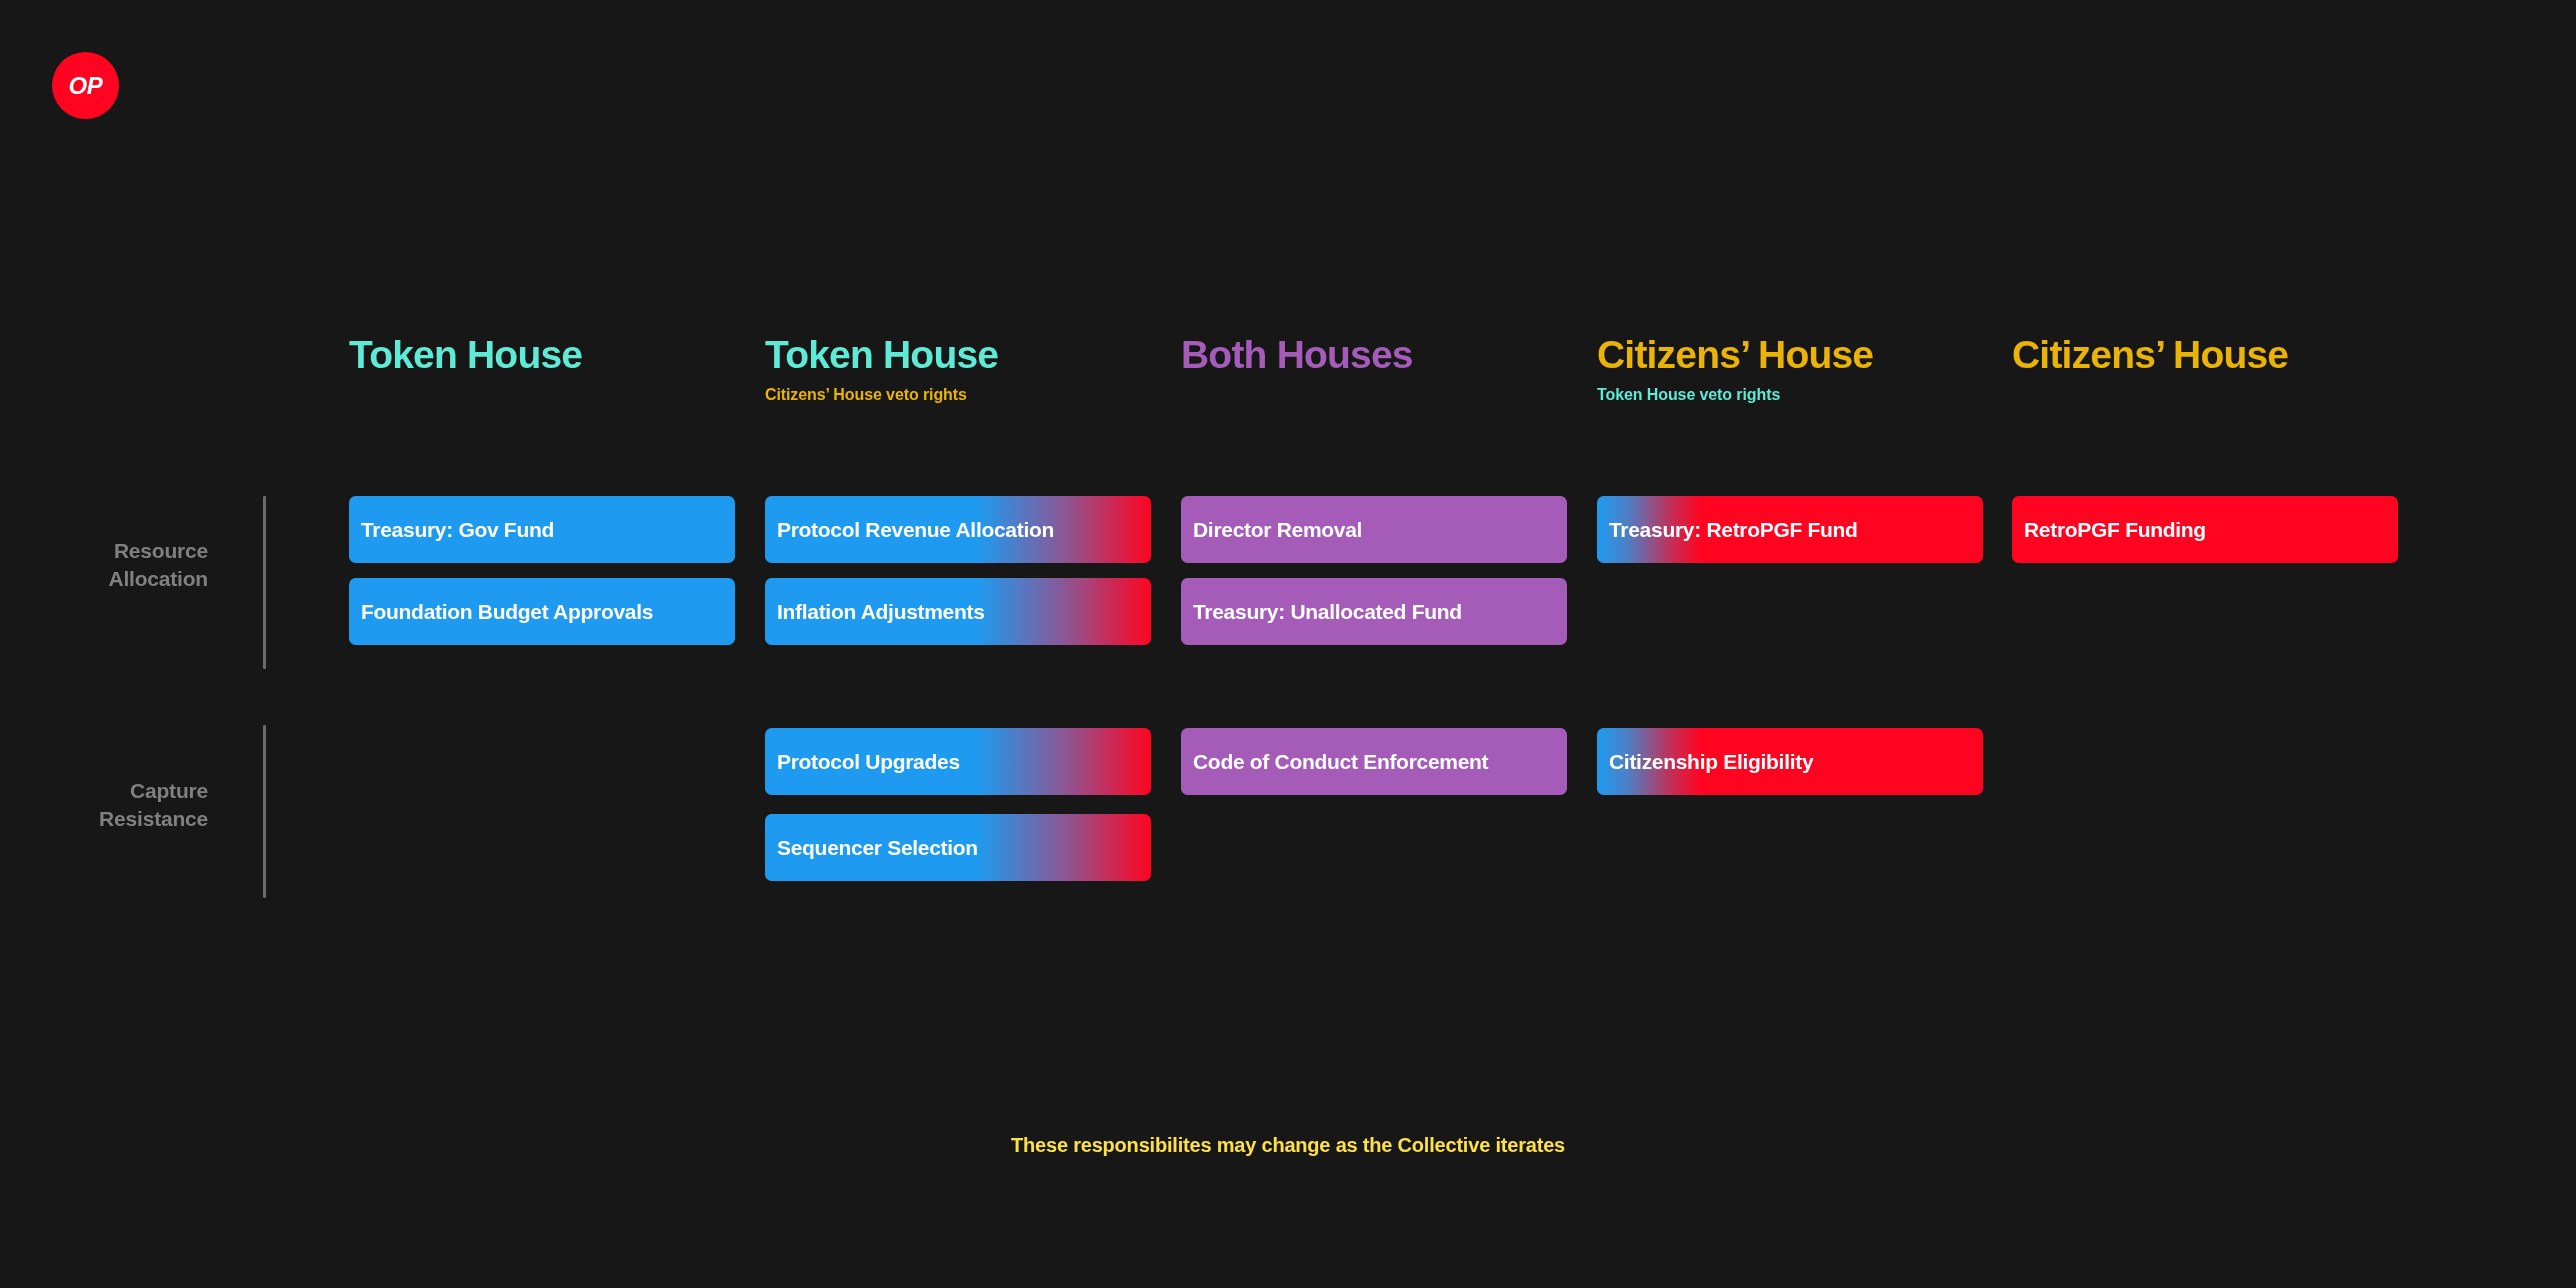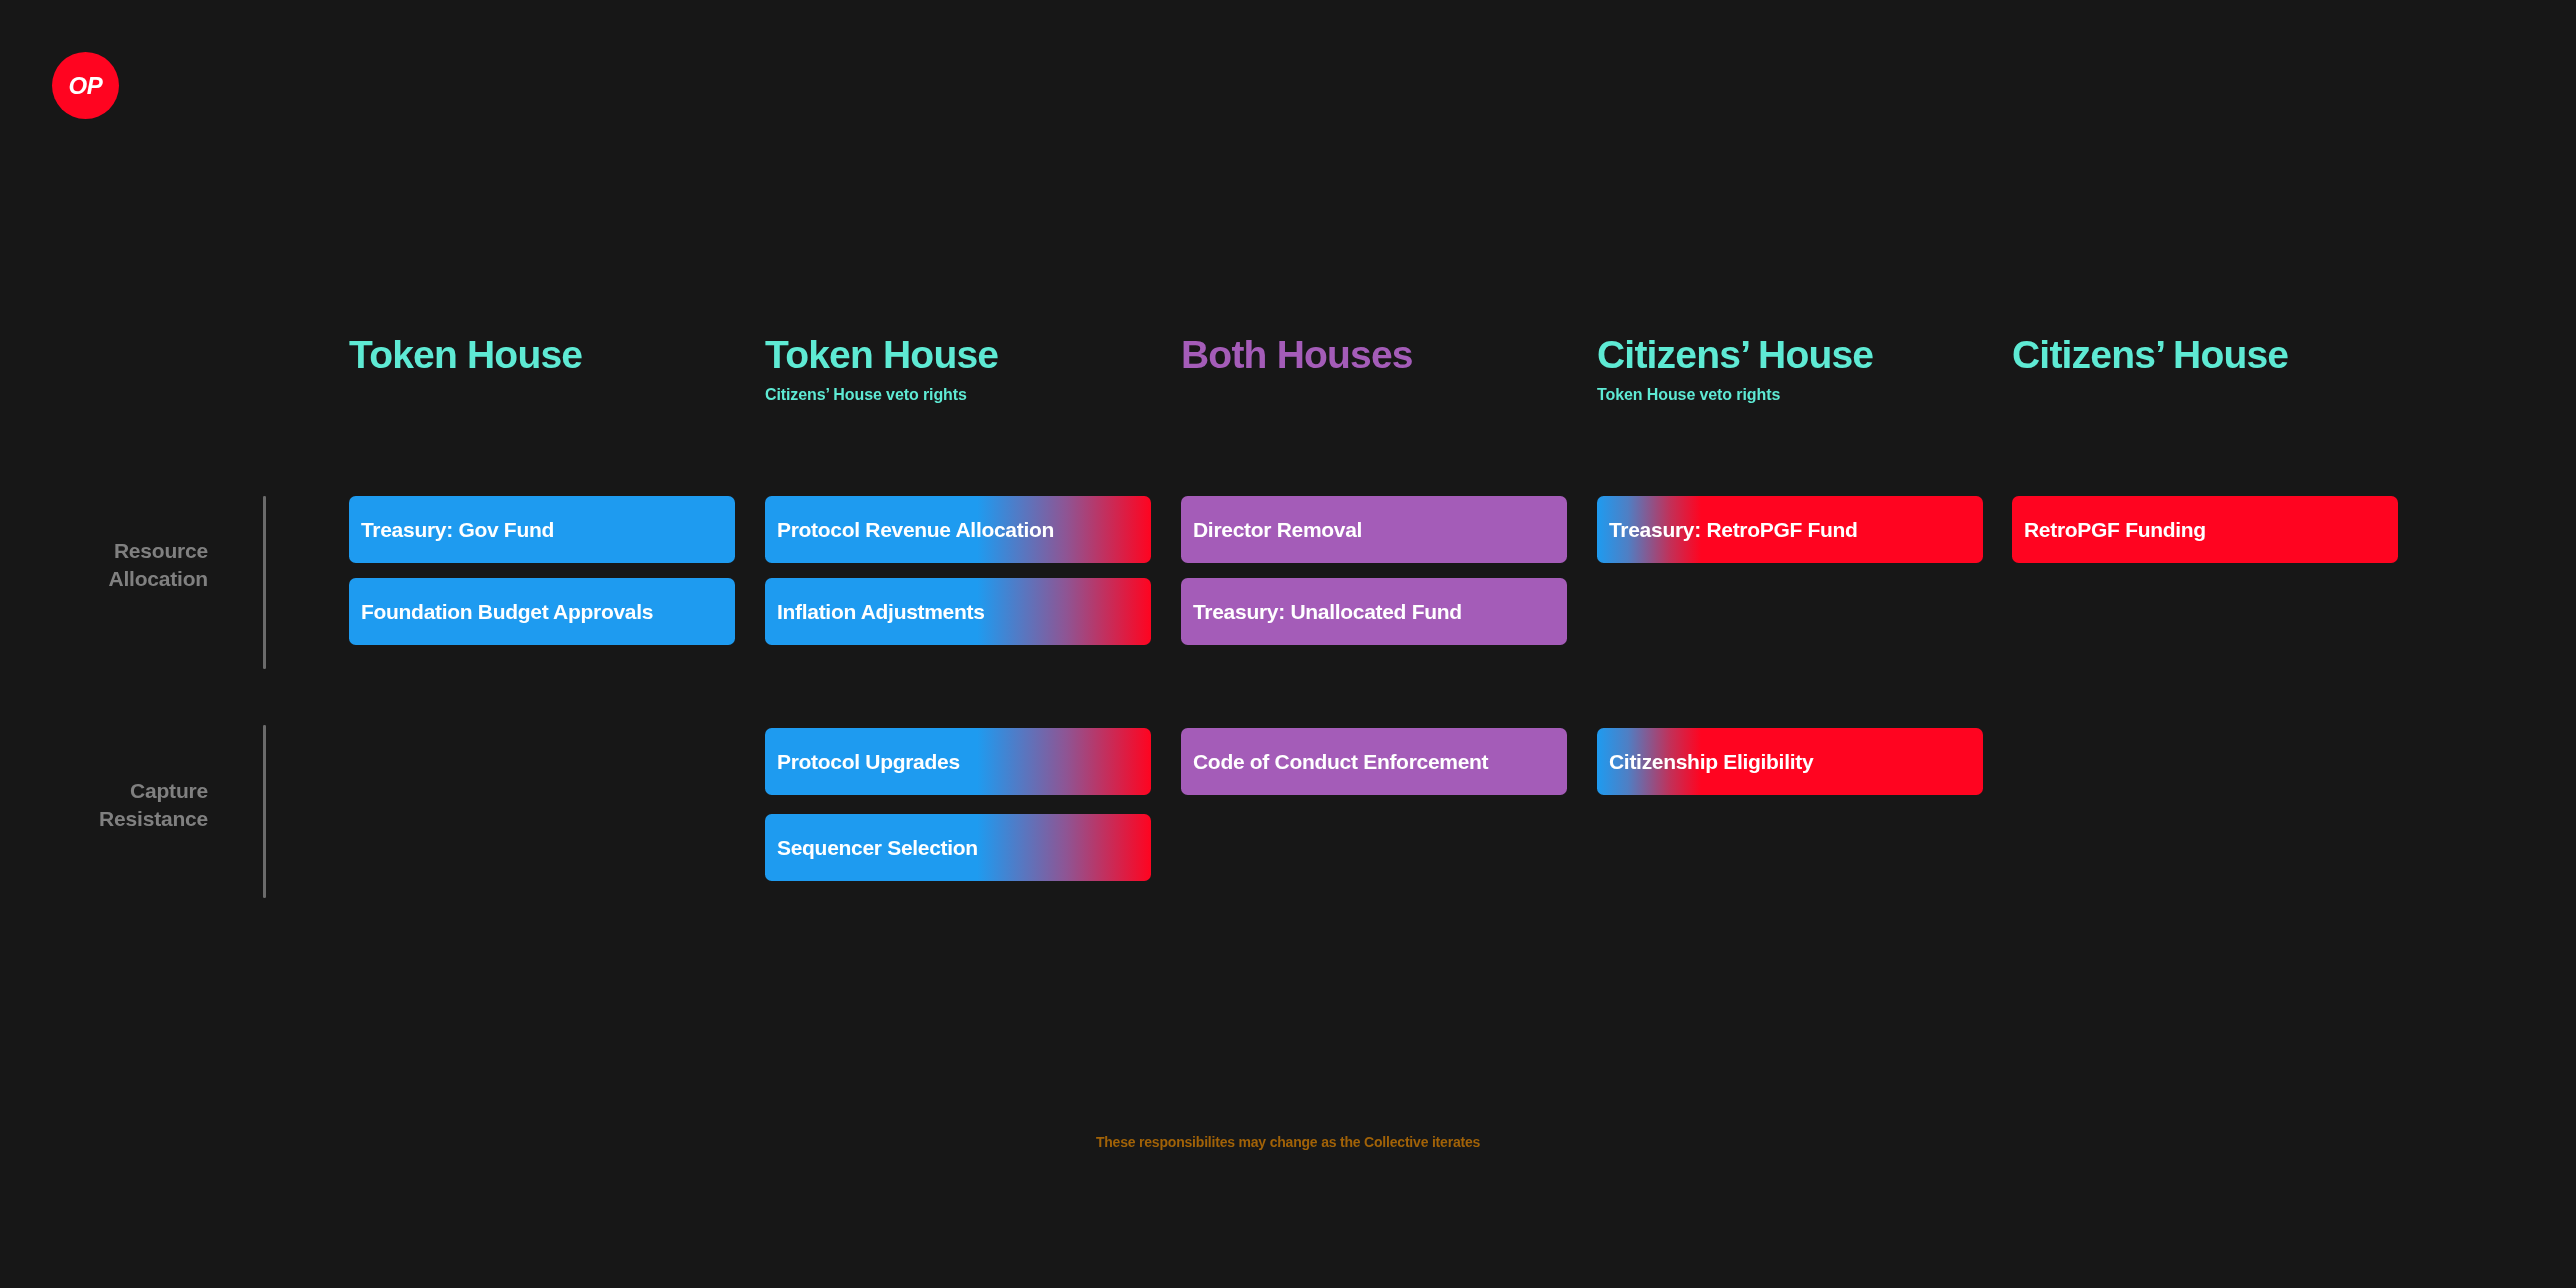--- a/index.html
+++ b/index.html
@@ -63,21 +63,21 @@
   .col-head .subtitle {
     margin-top: 12px;
     font-size: 16px;
     font-weight: 700;
     letter-spacing: -0.1px;
     white-space: nowrap;
     font-family: "Liberation Sans", sans-serif;
   }
   .t-blue   { color: #5eead4; }
   .t-purple { color: #A45CB8; }
-  .t-red    { color: #5eead4; }
+  .t-red    { color: #eab308; }
 
   
   .row-label {
     position: absolute;
     right: 2328px;        
     width: 201px;
     text-align: right;
     color: #808080;
     font-size: 21px;
     font-weight: 700;
@@ -126,22 +126,22 @@
     background: linear-gradient(to right, #1E9BF0 0%, #4F7FC4 8%, #C23058 19%, #FF0420 27%, #FF0420 100%);
   }
 
   
   .footer {
     position: absolute;
     left: 0;
     top: 1134px;
     width: 2576px;
     text-align: center;
-    color: #a16207;
-    font-size: 14px;
+    color: #fde047;
+    font-size: 20px;
     font-weight: 700;
     letter-spacing: -0.2px;
     font-family: "Liberation Sans", sans-serif;
   }
 </style>
 </head>
 <body>
 
 <div class="board">
 

